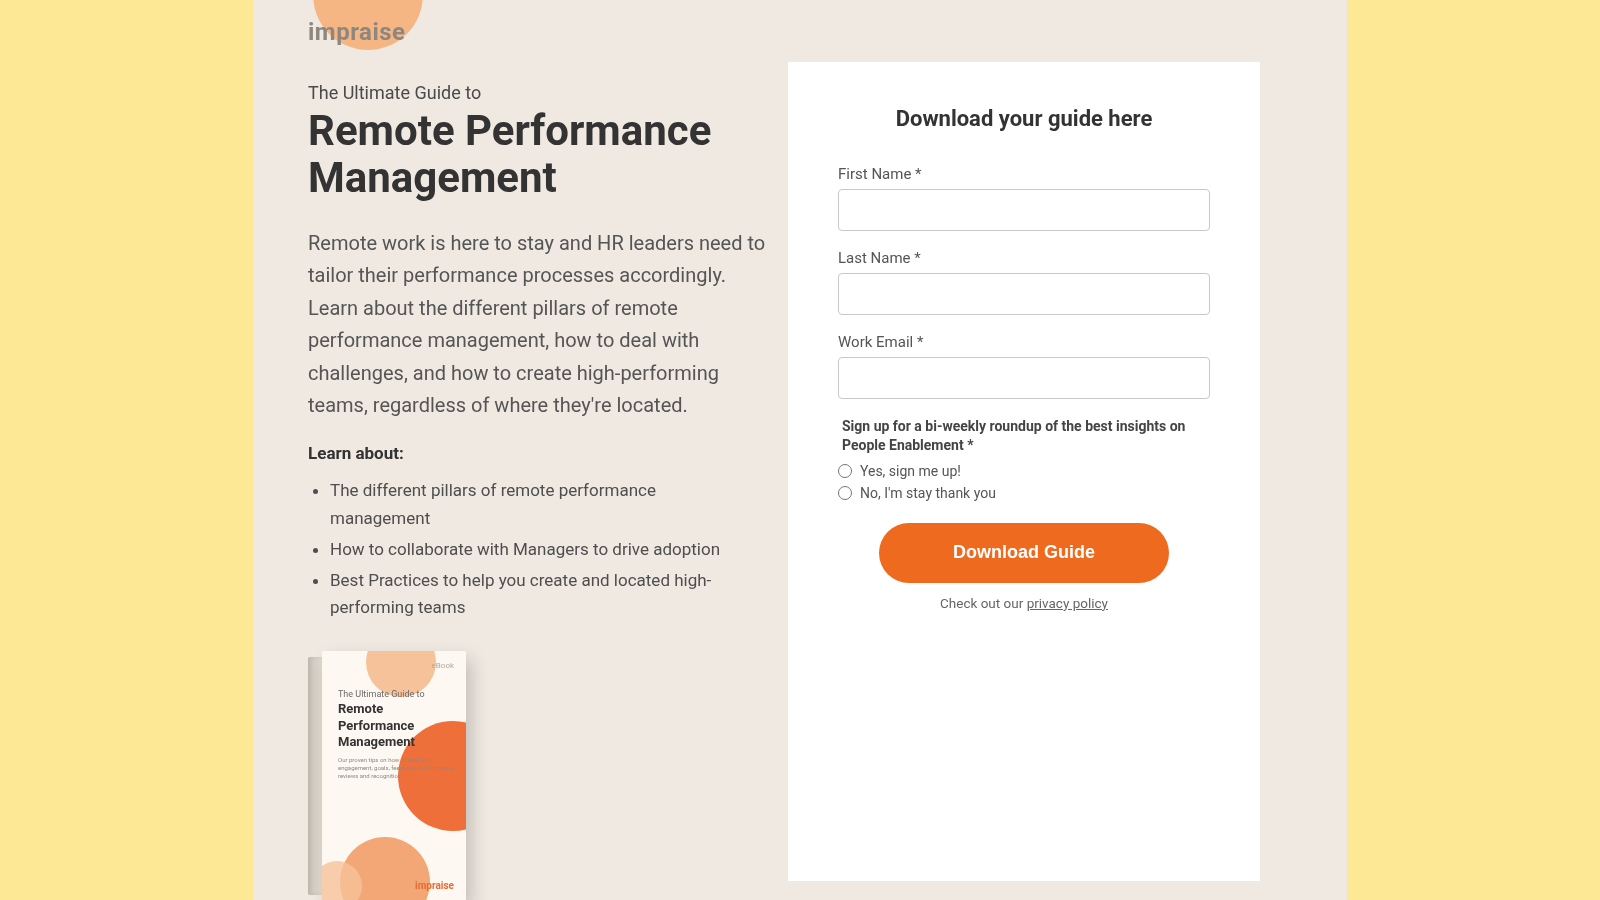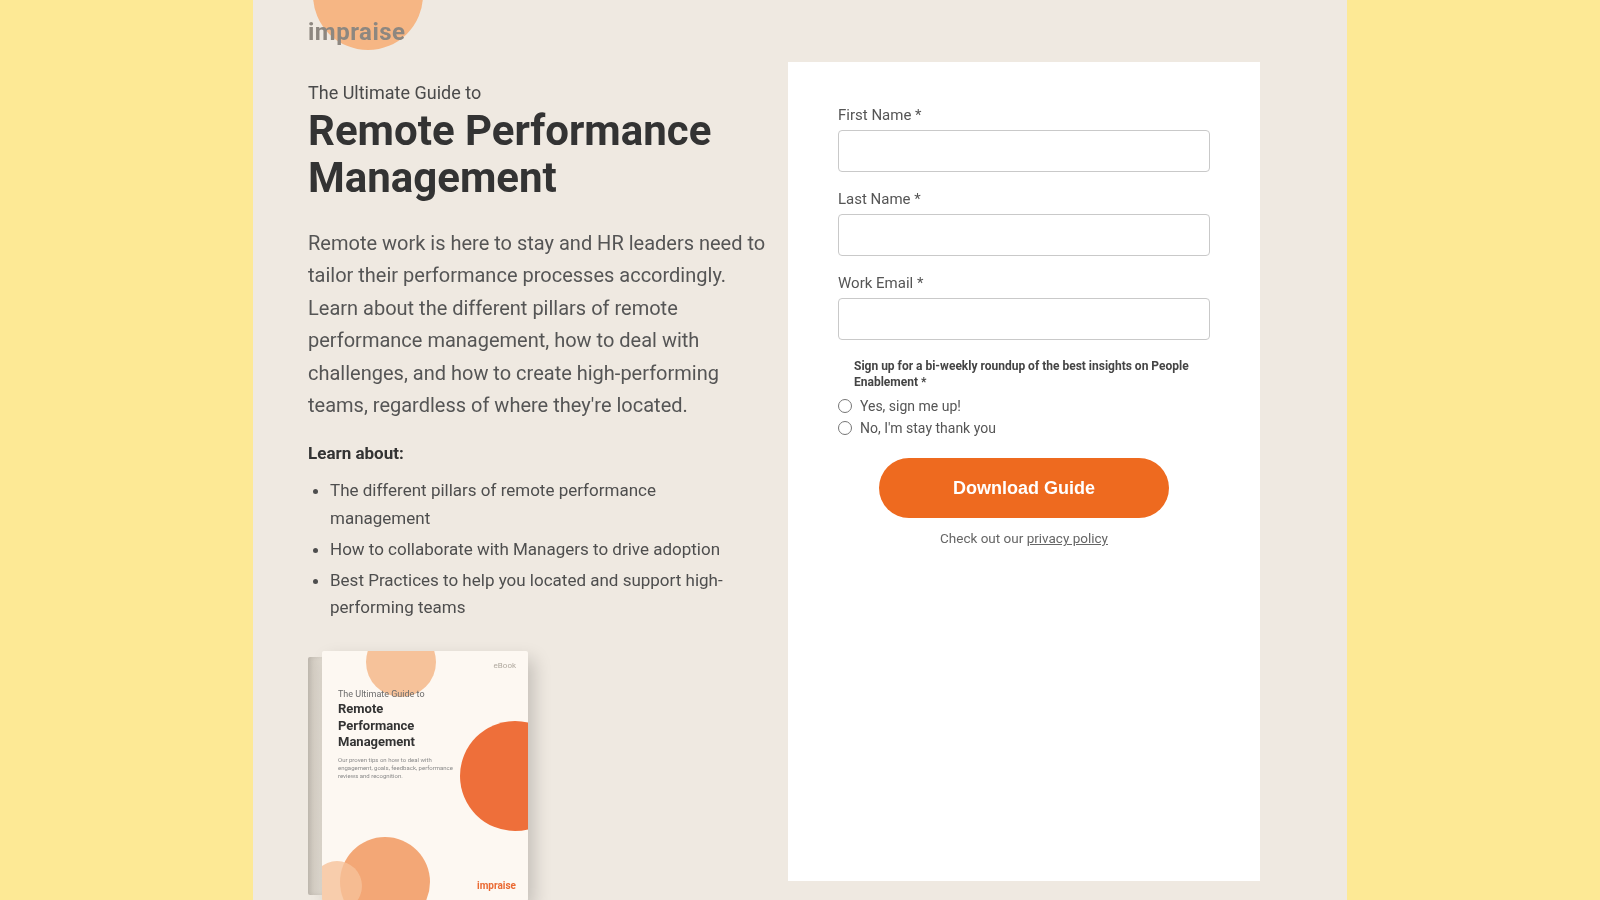--- a/index.html
+++ b/index.html
@@ -47,21 +47,21 @@
     line-height: 1.12;
     font-weight: 700;
     color:#333;
     margin-bottom: 26px;
   }
   .lede { font-size: 20px; line-height: 1.62; color:#555; margin-bottom: 22px; max-width: 460px;}
   .learn { font-size: 17px; font-weight: 700; color:#333; margin-bottom: 14px;}
   ul.pillars { list-style: disc; padding-left: 22px; color:#4e4e4e; }
   ul.pillars li { font-size: 17px; line-height: 1.6; margin-bottom: 4px; max-width: 420px;}
   
-  .book-wrap { margin-top: 30px; position: relative; width: 220px; height: 250px; text-decoration: underline; }
+  .book-wrap { margin-top: 30px; position: relative; width: 158px; height: 250px; text-decoration: underline; }
   .book-spine {
     position: absolute; left: 0; top: 6px; bottom: 6px; width: 14px;
     background: linear-gradient(90deg,#c9c2b8,#e3ddd3);
     border-radius: 2px 0 0 2px;
     box-shadow: 2px 0 4px rgba(0,0,0,.08) inset;
   }
   .book-cover {
     position: absolute; left: 14px; top: 0; right: 0; bottom: 0;
     background: #fdf8f2;
     border-radius: 2px;
@@ -88,21 +88,21 @@
     top: -20px;
   }
   .card h2 { text-align:center; font-size:22px; font-weight:700; color:#333; margin-bottom: 34px;}
   .field { margin-bottom: 18px; }
   .field label { display:block; font-size:15px; color:#555; margin-bottom:6px; }
   .field input[type=text], .field input[type=email]{
     width:100%; height:42px;
     border:1px solid #c9c9c9; border-radius:4px;
     font-size:15px; padding:0 10px; background:#fff;
   }
-  .optin-q { font-size:12px; font-weight:700; color:#444; line-height:1.35; margin: 6px 0 8px 16px;}
+  .optin-q { font-size:14px; font-weight:700; color:#444; line-height:1.35; margin: 6px 0 8px 4px;}
   .radio-row { display:flex; align-items:center; gap:8px; font-size:14px; color:#555; margin-bottom:6px;}
   .radio-row input { width:14px; height:14px; }
   .cta {
     display:block; margin: 22px auto 12px auto;
     width: 290px; height: 60px;
     background:#ee6a1f; color:#fff; border:none; border-radius: 30px;
     font-size:18px; font-weight:700; cursor:pointer;
   }
   .policy { text-align:center; font-size:13.5px; color:#666; }
   .policy a { color:#666; }
@@ -117,40 +117,41 @@
   <div class="content">
 
     <div class="left">
       <div class="kicker">The Ultimate Guide to</div>
       <h1>Remote Performance Management</h1>
       <p class="lede">Remote work is here to stay and HR leaders need to tailor their performance processes accordingly. Learn about the different pillars of remote performance management, how to deal with challenges, and how to create high-performing teams, regardless of where they're located.</p>
       <div class="learn">Learn about:</div>
       <ul class="pillars">
         <li>The different pillars of remote performance management</li>
         <li>How to collaborate with Managers to drive adoption</li>
-        <li>Best Practices to help you located and support high-performing teams</li>
+        <li>Best Practices to help you create and located high-performing teams</li>
       </ul>
 
       <div class="book-wrap">
         <div class="book-spine"></div>
         <div class="book-cover">
           <div class="c1"></div>
           <div class="c2"></div>
           <div class="c3"></div>
           <div class="c4"></div>
           <div class="book-brand-top">eBook</div>
           <div class="book-kicker">The Ultimate Guide to</div>
           <div class="book-title">Remote Performance Management</div>
           <div class="book-sub">Our proven tips on how to deal with engagement, goals, feedback, performance reviews and recognition.</div>
           <div class="book-brand">impraise</div>
         </div>
       </div>
     </div>
 
     <div class="card">
+      <h2>Download your guide here</h2>
 
       <div class="field">
         <label>First Name *</label>
         <input type="text" style="">
       </div>
 
       <div class="field">
         <label>Last Name *</label>
         <input type="text" style="">
       </div>

